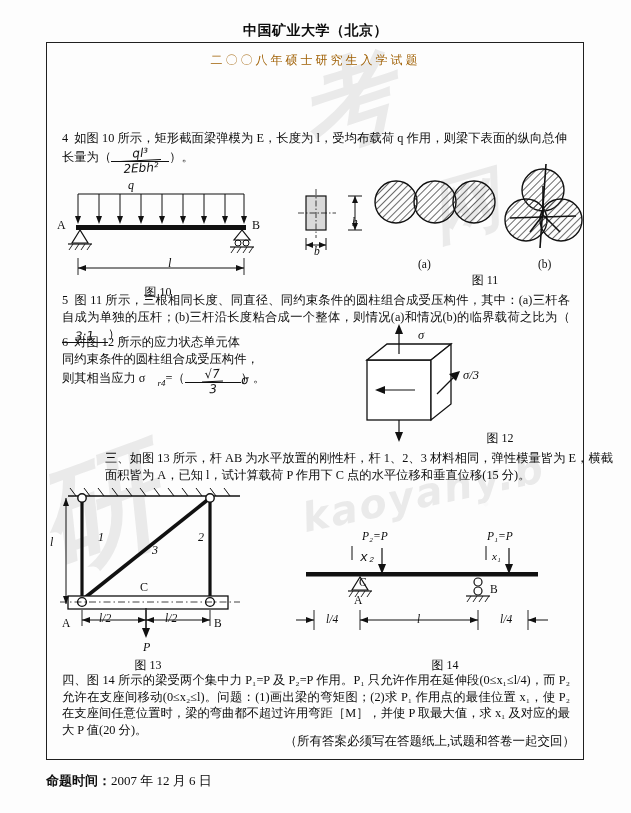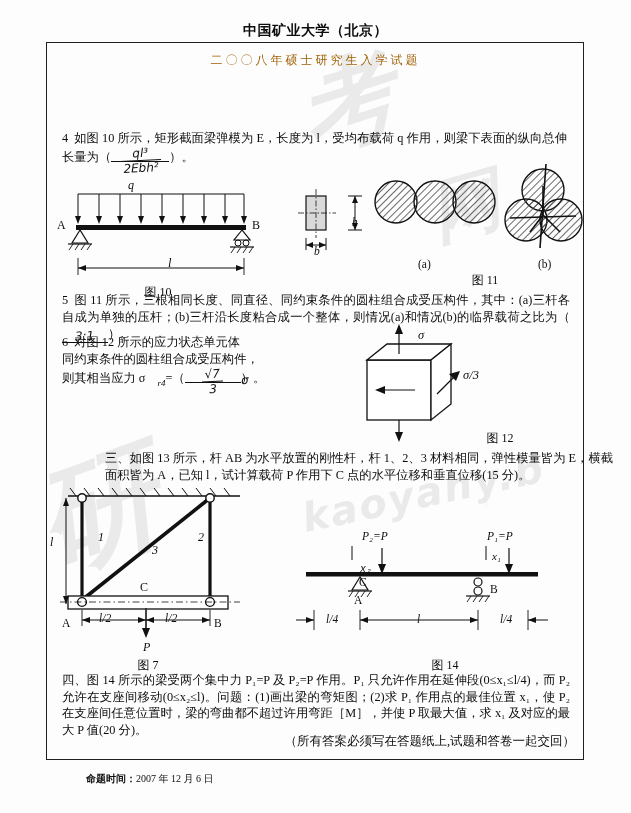--- a/index.html
+++ b/index.html
@@ -40,21 +40,21 @@
     text-align:center;position:relative;vertical-align:-2px;height:14px;}
   
   .hand{font-family:"DejaVu Sans",sans-serif;font-style:italic;color:#111;
     font-size:12px;transform:rotate(-3deg);display:inline-block;}
   .frac{display:inline-block;text-align:center;vertical-align:middle;line-height:1;}
   .frac .num{display:block;border-bottom:1.3px solid #111;padding:0 3px 1px;}
   .frac .den{display:block;padding:1px 3px 0;}
   .fig-cap{position:absolute;font-size:12px;text-align:center;}
   
   .closing{position:absolute;right:22px;bottom:14px;font-size:12.5px;}
-  .stamp{position:absolute;left:46px;top:772px;font-size:10px;margin-left:40px;}
+  .stamp{position:absolute;left:46px;top:772px;font-size:13px;}
   .stamp b{font-weight:bold;}
   
   .wm{position:absolute;pointer-events:none;color:rgba(40,40,40,.085);
     font-family:"DejaVu Sans",sans-serif;font-weight:bold;user-select:none;}
   .wm1{left:300px;top:40px;font-size:96px;transform:rotate(-18deg);font-style:italic;}
   .wm2{left:38px;top:430px;font-size:120px;transform:rotate(-20deg);font-style:italic;}
   .wm3{left:300px;top:470px;font-size:40px;transform:rotate(-12deg);font-style:italic;letter-spacing:2px;}
   .wm4{left:430px;top:160px;font-size:70px;transform:rotate(-16deg);font-style:italic;}
   svg{display:block;overflow:visible;}
 </style>
@@ -285,21 +285,21 @@
   <div style="position:absolute;left:98px;top:530px;font-size:12px;font-style:italic;">1</div>
   <div style="position:absolute;left:198px;top:530px;font-size:12px;font-style:italic;">2</div>
   <div style="position:absolute;left:152px;top:543px;font-size:12px;font-style:italic;">3</div>
   <div style="position:absolute;left:140px;top:580px;font-size:12px;">C</div>
   <div style="position:absolute;left:50px;top:535px;font-size:12px;font-style:italic;">l</div>
   <div style="position:absolute;left:62px;top:617px;font-size:11.5px;">A</div>
   <div style="position:absolute;left:214px;top:617px;font-size:11.5px;">B</div>
   <div style="position:absolute;left:99px;top:612px;font-size:11.5px;font-style:italic;">l/2</div>
   <div style="position:absolute;left:165px;top:612px;font-size:11.5px;font-style:italic;">l/2</div>
   <div style="position:absolute;left:143px;top:640px;font-size:12px;font-style:italic;">P</div>
-  <div class="fig-cap" style="left:118px;top:657px;width:60px;">图 7</div>
+  <div class="fig-cap" style="left:118px;top:657px;width:60px;">图 13</div>
 
   <svg style="position:absolute;left:296px;top:498px;" width="270" height="140">
 
     <rect x="10" y="74" width="232" height="4.5" fill="#111"></rect>
 
     <polygon points="64,79 56,92 72,92" fill="none" stroke="#111" stroke-width="1.2"></polygon>
     <line x1="52" y1="93" x2="76" y2="93" stroke="#111" stroke-width="1.2"></line>
     <g stroke="#111" stroke-width=".9">
       <line x1="53" y1="99" x2="57" y2="93"></line>
         <line x1="59" y1="99" x2="63" y2="93"></line>
@@ -337,21 +337,21 @@
 
     <line x1="64" y1="122" x2="182" y2="122" stroke="#111" stroke-width="1"></line>
     <polygon points="64,122 72,119 72,125" fill="#111"></polygon>
     <polygon points="182,122 174,119 174,125" fill="#111"></polygon>
 
     <line x1="232" y1="122" x2="252" y2="122" stroke="#111" stroke-width="1"></line>
     <polygon points="232,122 240,119 240,125" fill="#111"></polygon>
   </svg>
   <div style="position:absolute;left:362px;top:530px;font-size:11.5px;font-style:italic;">P₂=P</div>
   <div style="position:absolute;left:487px;top:530px;font-size:11.5px;font-style:italic;">P₁=P</div>
-  <div style="position:absolute;left:360px;top:564px;font-size:10px;font-style:italic;font-family:Liberation Mono, monospace;">x₂</div>
+  <div style="position:absolute;left:360px;top:550px;font-size:13px;font-style:italic;font-family:Liberation Mono, monospace;">x₂</div>
   <div style="position:absolute;left:492px;top:550px;font-size:11px;font-style:italic;">x₁</div>
   <div style="position:absolute;left:359px;top:576px;font-size:11.5px;">C</div>
   <div style="position:absolute;left:354px;top:594px;font-size:11.5px;">A</div>
   <div style="position:absolute;left:490px;top:583px;font-size:11.5px;">B</div>
   <div style="position:absolute;left:326px;top:613px;font-size:11.5px;font-style:italic;">l/4</div>
   <div style="position:absolute;left:417px;top:613px;font-size:11.5px;font-style:italic;">l</div>
   <div style="position:absolute;left:500px;top:613px;font-size:11.5px;font-style:italic;">l/4</div>
   <div class="fig-cap" style="left:415px;top:657px;width:60px;">图 14</div>
 
   <div class="q" style="left:62px;top:672px;width:508px;line-height:16.5px;">

